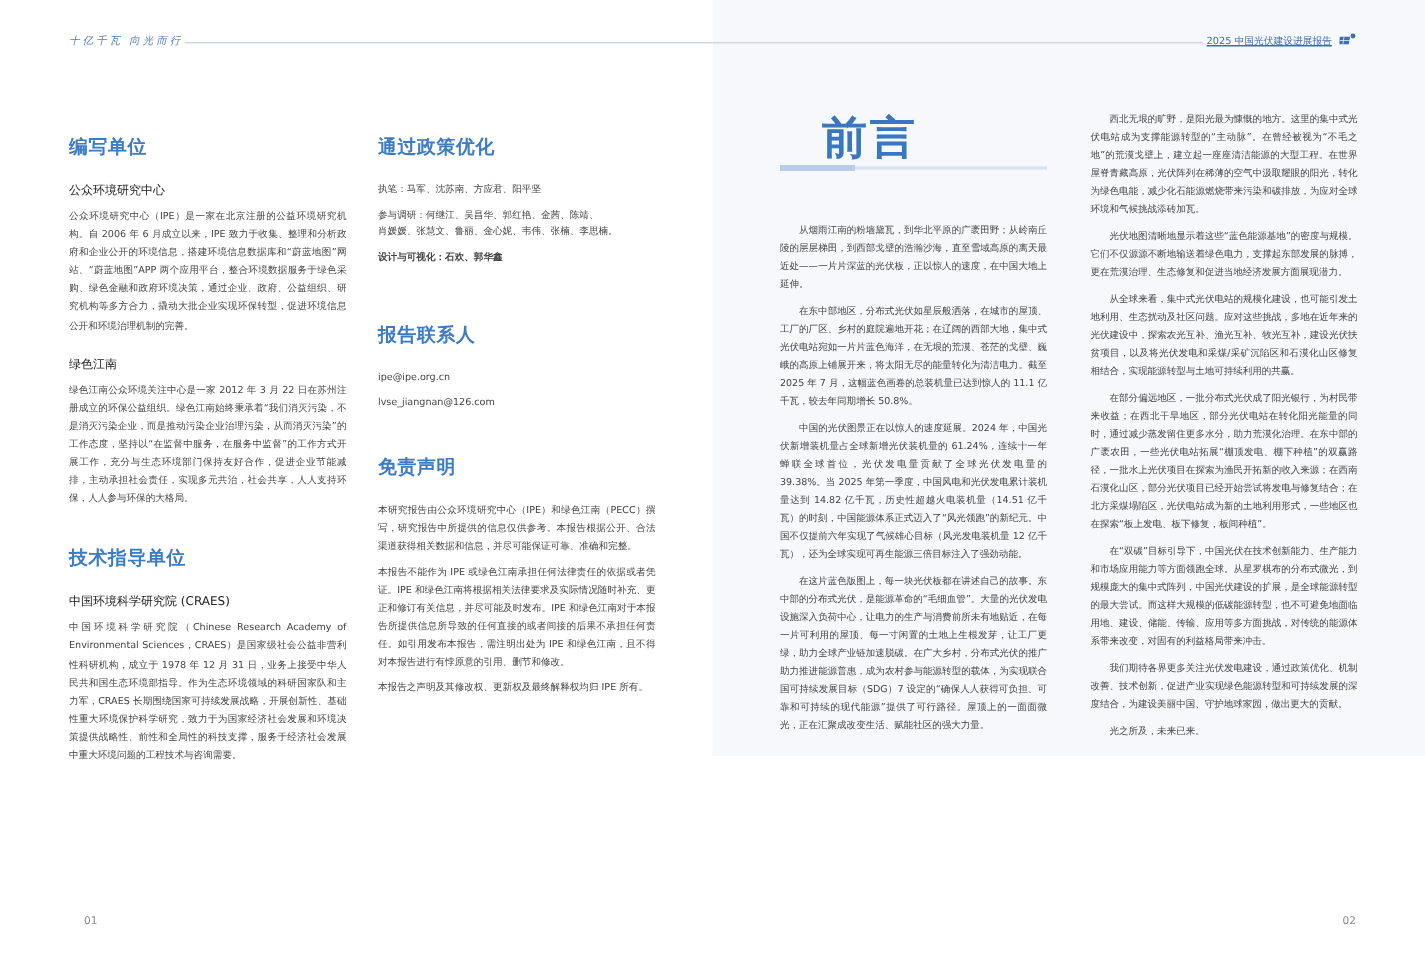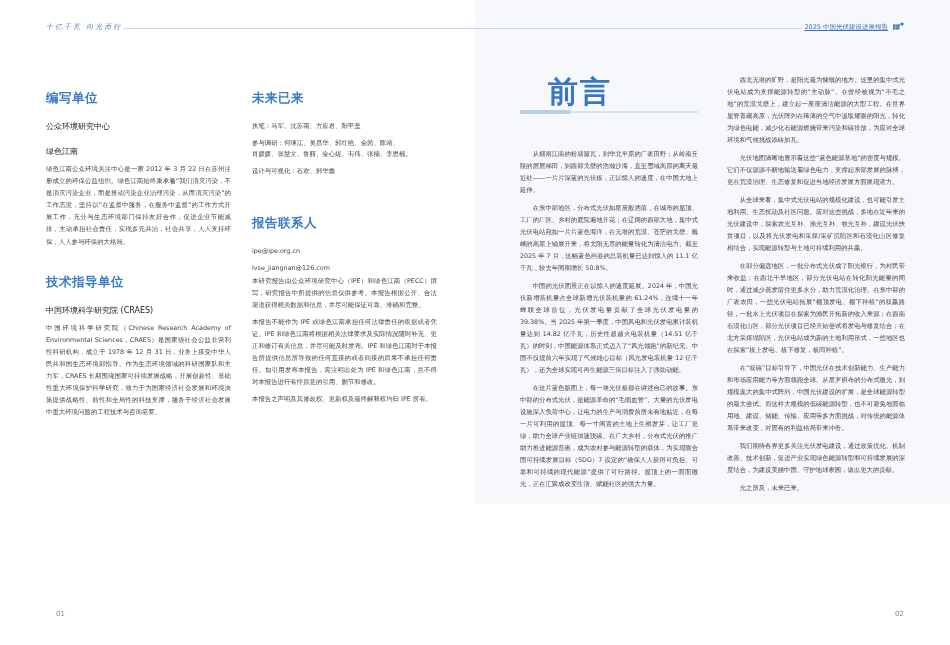--- a/index.html
+++ b/index.html
@@ -34,40 +34,42 @@
 </head>
 <body>
 
 <div class="page page-left">
   <div class="header-line" style="left:123px; width:352px;"></div>
   <div class="slogan">十亿千瓦 向光而行</div>
 
   <div class="col" style="left:46px; top:90px; width:185px;">
     <h2 class="sec">编写单位</h2>
     <h3 class="sub">公众环境研究中心</h3>
+    <p class="txt">公众环境研究中心（IPE）是一家在北京注册的公益环境研究机构。自 2006 年 6 月成立以来，IPE 致力于收集、整理和分析政府和企业公开的环境信息，搭建环境信息数据库和“蔚蓝地图”网站、“蔚蓝地图”APP 两个应用平台，整合环境数据服务于绿色采购、绿色金融和政府环境决策，通过企业、政府、公益组织、研究机构等多方合力，撬动大批企业实现环保转型，促进环境信息公开和环境治理机制的完善。</p>
 
     <h3 class="sub" style="margin-top:14px;">绿色江南</h3>
     <p class="txt">绿色江南公众环境关注中心是一家 2012 年 3 月 22 日在苏州注册成立的环保公益组织。绿色江南始终秉承着“我们消灭污染，不是消灭污染企业，而是推动污染企业治理污染，从而消灭污染”的工作态度，坚持以“在监督中服务，在服务中监督”的工作方式开展工作，充分与生态环境部门保持友好合作，促进企业节能减排，主动承担社会责任，实现多元共治，社会共享，人人支持环保，人人参与环保的大格局。</p>
 
     <h2 class="sec" style="margin-top:26px;">技术指导单位</h2>
     <h3 class="sub">中国环境科学研究院 (CRAES)</h3>
     <p class="txt">中国环境科学研究院（Chinese Research Academy of Environmental Sciences，CRAES）是国家级社会公益非营利性科研机构，成立于 1978 年 12 月 31 日，业务上接受中华人民共和国生态环境部指导。作为生态环境领域的科研国家队和主力军，CRAES 长期围绕国家可持续发展战略，开展创新性、基础性重大环境保护科学研究，致力于为国家经济社会发展和环境决策提供战略性、前性和全局性的科技支撑，服务于经济社会发展中重大环境问题的工程技术与咨询需要。</p>
   </div>
 
   <div class="col" style="left:252px; top:90px; width:185px;">
-    <h2 class="sec">未来已来</h2>
+    <h2 class="sec">通过政策优化</h2>
     <div class="line">执笔：马军、沈苏南、方应君、阳平坚</div>
     <div class="line" style="margin-top:5px;">参与调研：何继江、吴昌华、郭红艳、金茜、陈靖、</div>
     <div class="line">肖媛媛、张慧文、鲁丽、金心妮、韦伟、张楠、李思楠。</div>
-    <div class="line" style="margin-top:5px;">设计与可视化：石欢、郭华鑫</div>
+    <div class="line" style="margin-top:5px;font-weight:bold;">设计与可视化：石欢、郭华鑫</div>
 
     <h2 class="sec" style="margin-top:38px;">报告联系人</h2>
     <div class="line">ipe@ipe.org.cn</div>
     <div class="line" style="margin-top:5px;">lvse_jiangnan@126.com</div>
 
+    <h2 class="sec" style="margin-top:28px;">免责声明</h2>
     <p class="txt">本研究报告由公众环境研究中心（IPE）和绿色江南（PECC）撰写，研究报告中所提供的信息仅供参考。本报告根据公开、合法渠道获得相关数据和信息，并尽可能保证可靠、准确和完整。</p>
     <p class="txt gap">本报告不能作为 IPE 或绿色江南承担任何法律责任的依据或者凭证。IPE 和绿色江南将根据相关法律要求及实际情况随时补充、更正和修订有关信息，并尽可能及时发布。IPE 和绿色江南对于本报告所提供信息所导致的任何直接的或者间接的后果不承担任何责任。如引用发布本报告，需注明出处为 IPE 和绿色江南，且不得对本报告进行有悖原意的引用、删节和修改。</p>
     <p class="txt gap">本报告之声明及其修改权、更新权及最终解释权均归 IPE 所有。</p>
   </div>
 
   <div class="page-num" style="left:56px;">01</div>
 </div>
 
 <div class="page page-right">
   <div class="header-line" style="left:0; width:327px;"></div>

